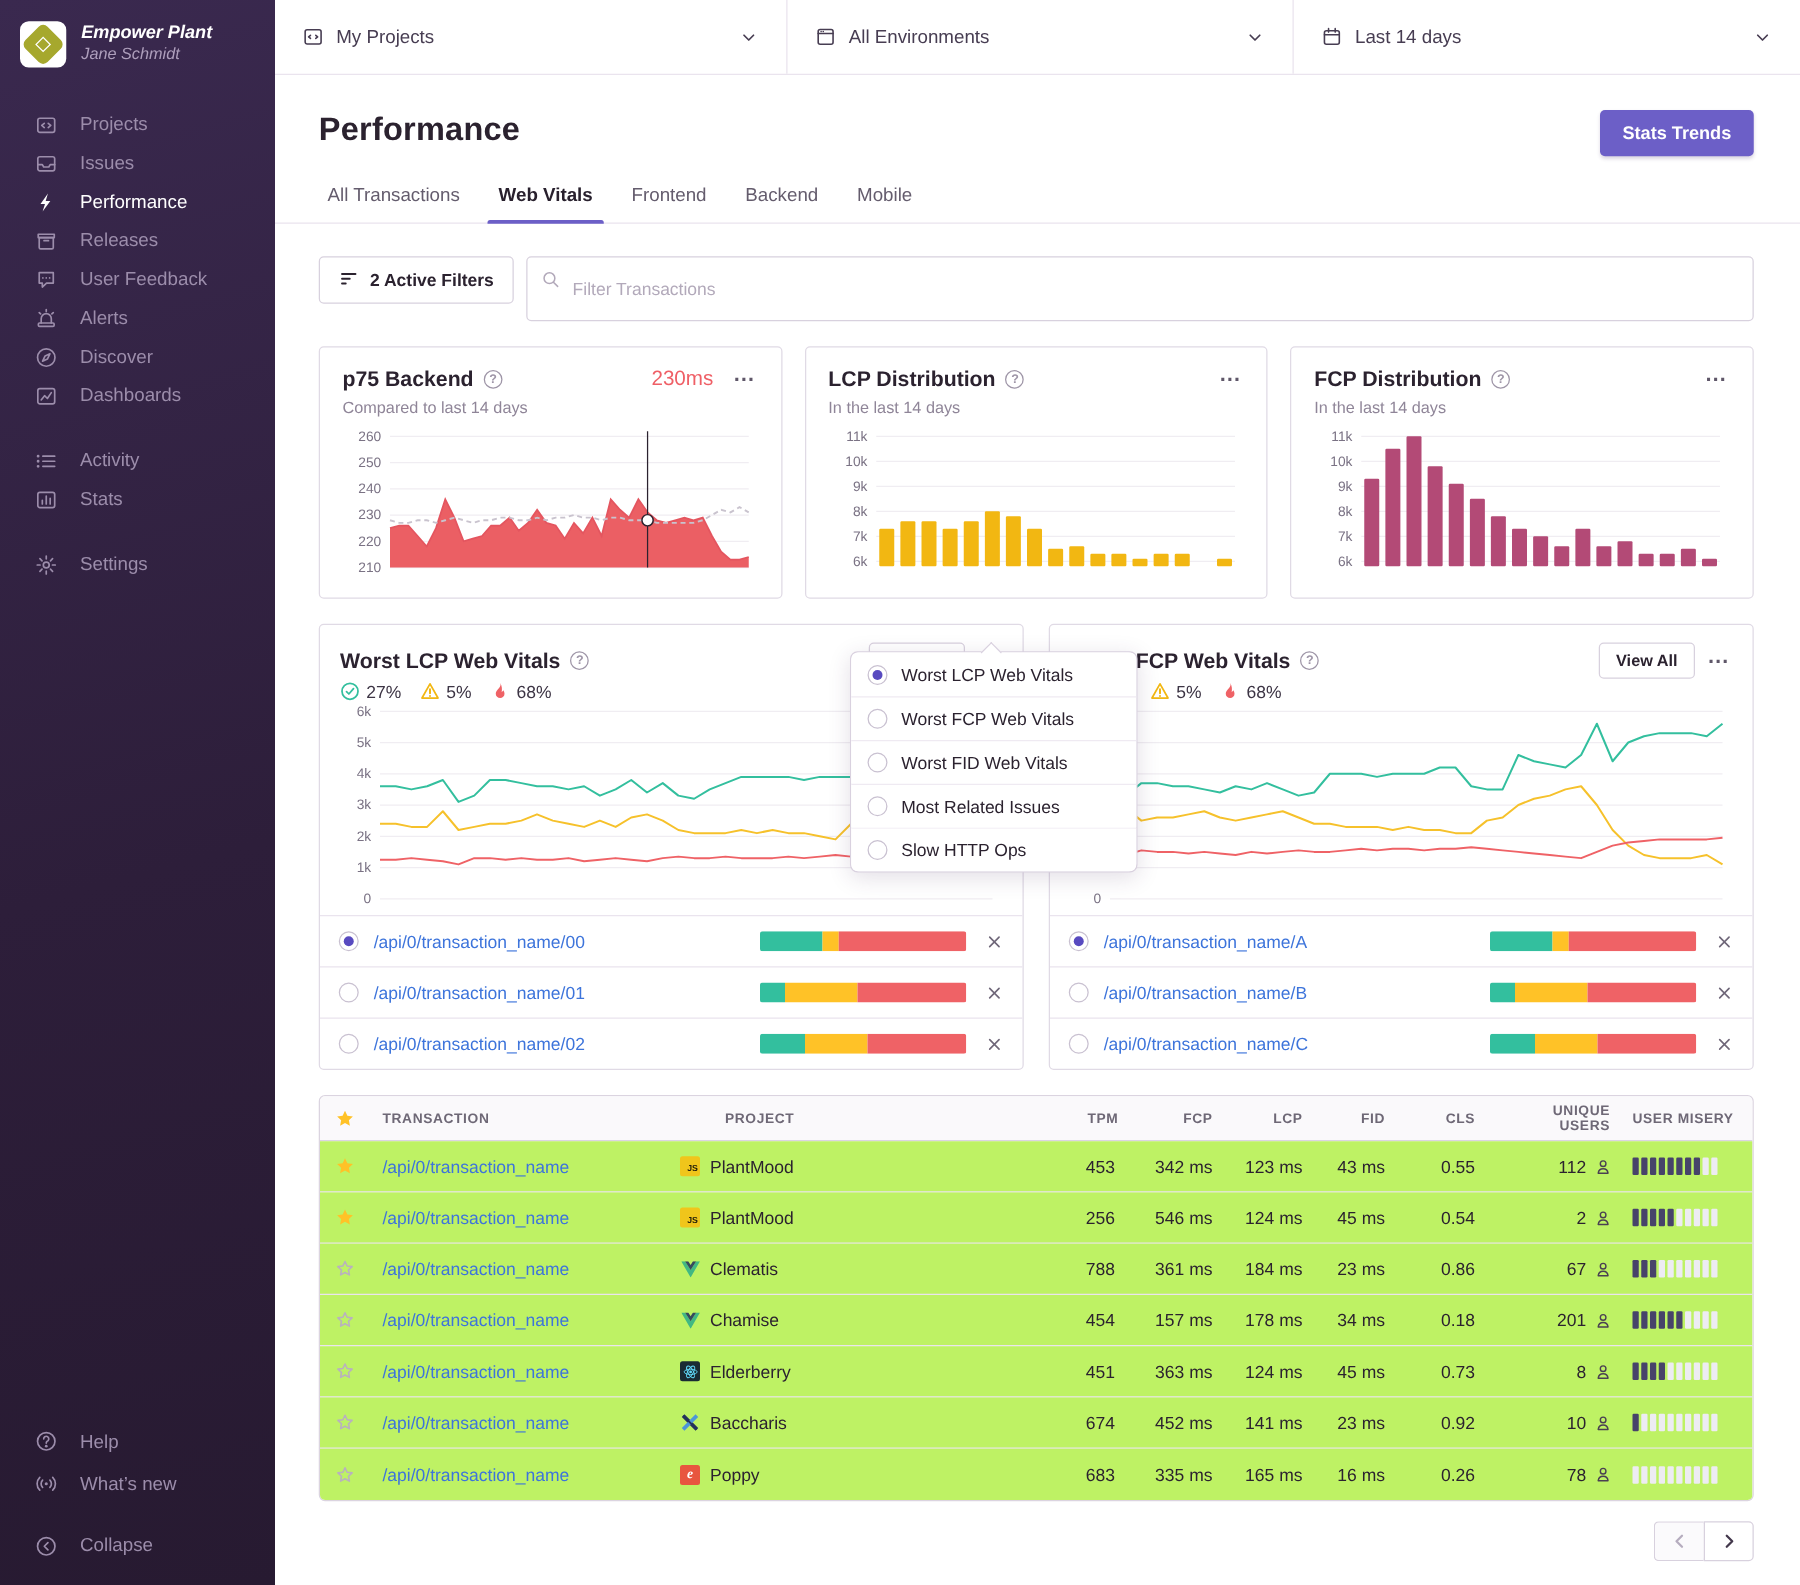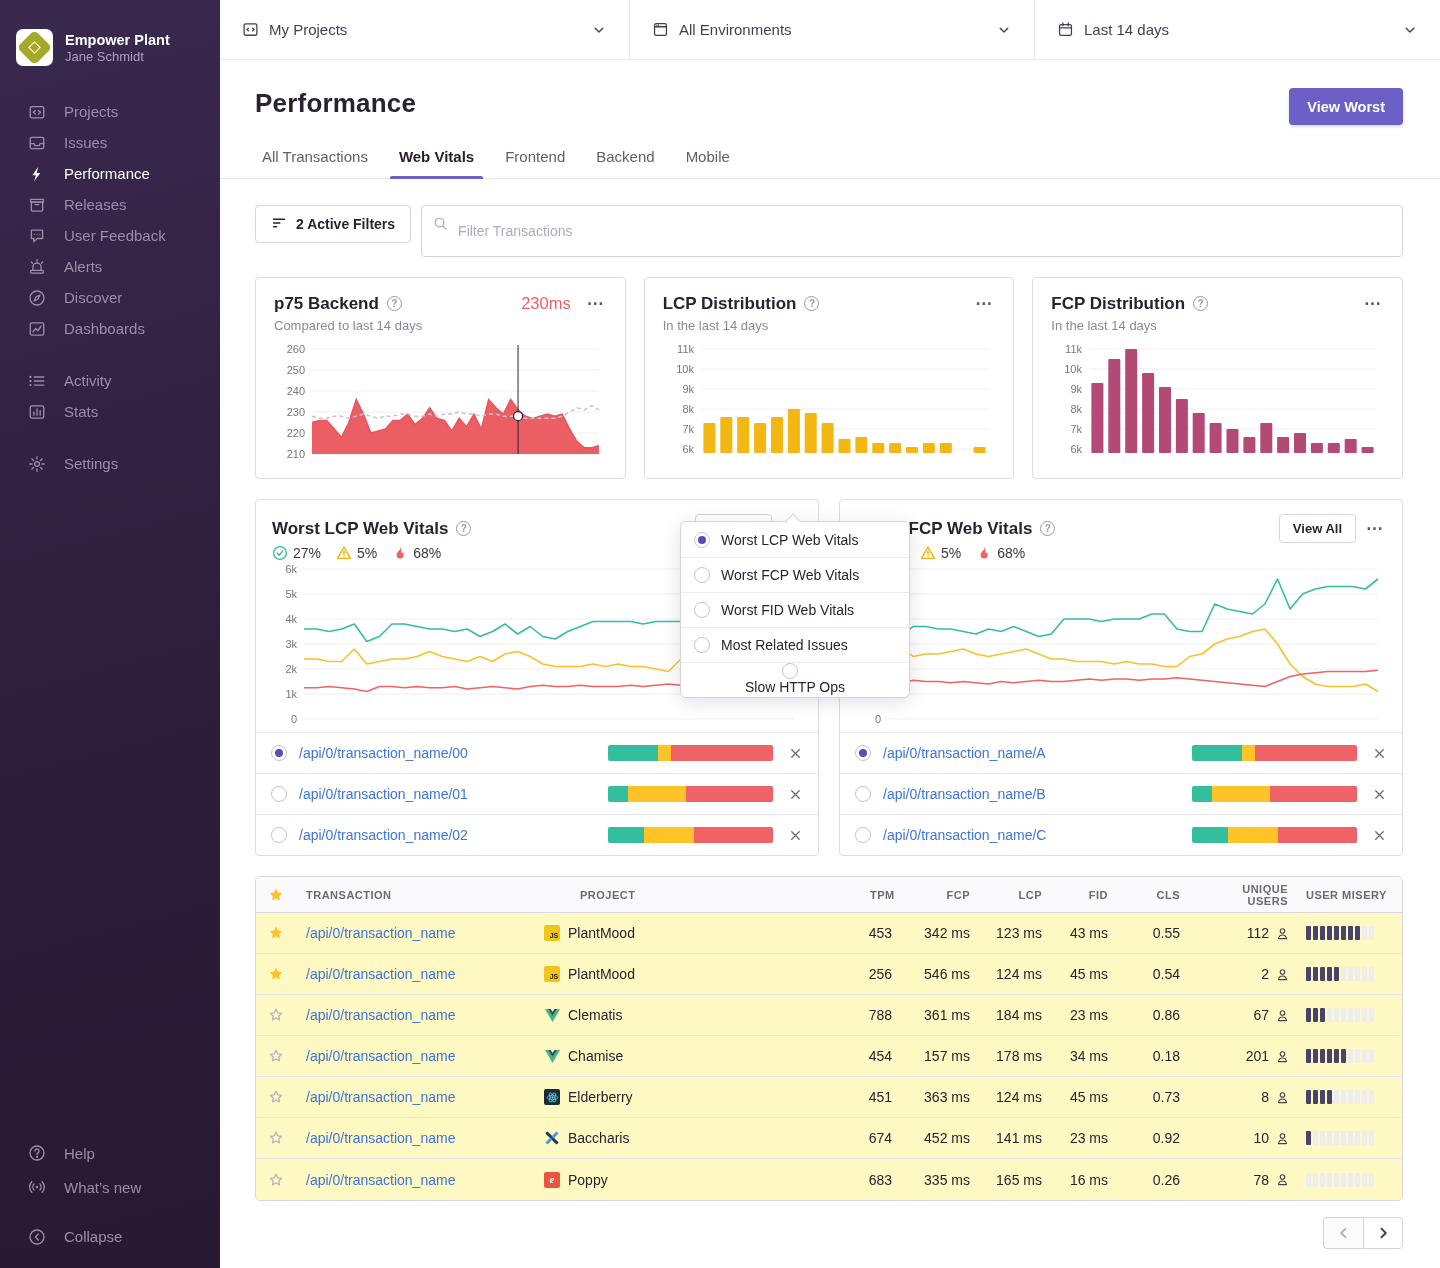--- a/index.html
+++ b/index.html
@@ -3,21 +3,21 @@
 <meta charset="utf-8">
 <style>
   * { box-sizing: border-box; margin: 0; padding: 0; }
   html,body { width:1440px; height:1268px; overflow:hidden; }
   body { font-family:"Liberation Sans", sans-serif; background:#fff; color:#2B222F; font-size:14px; position:relative; }
 
   
   .sidebar { position:absolute; left:0; top:0; width:220px; height:1268px;
     background:linear-gradient(165deg,#3a294f 0%, #2d1e3a 55%, #271a31 100%);
     display:flex; flex-direction:column; z-index:20; }
-  .org { display:flex; align-items:flex-end; gap:12px; padding:29px 16px 10px 16px; cursor:pointer; }
+  .org { display:flex; align-items:flex-start; gap:12px; padding:17px 16px 10px 16px; cursor:pointer;font-style:italic; }
   .org-logo { width:37px; height:37px; background:#fff; border-radius:7px; display:flex; align-items:center; justify-content:center; flex:none; }
   .org-logo-inner { width:25px; height:25px; background:#A6A82D; border-radius:5px; transform:rotate(45deg); display:flex; align-items:center; justify-content:center; }
   .org-logo-diamond { width:9px; height:9px; border:1.6px solid #fff; transform:rotate(0deg); }
   .org-name { color:#fff; font-weight:700; font-size:14.5px; line-height:1.25; }
   .org-user { color:#AE9FBC; font-size:13px; line-height:1.3; }
   .nav { margin-top:20px; }
   .nav-item { display:flex; align-items:center; height:31px; padding-left:27px; color:#9C8DAB; font-size:15px; cursor:pointer; }
   .nav-item .ni-icon { width:19px; height:19px; margin-right:18px; display:inline-flex; align-items:center; justify-content:center; }
   .nav-item.active { color:#fff; }
   .nav-gap { height:21px; }
@@ -91,29 +91,29 @@
 
   
   .ctx-menu { position:absolute; left:680px; top:521px; width:230px; background:#fff; border:1px solid #D9D1DF;
     border-radius:6px; box-shadow:0 4px 18px rgba(64,40,90,.15); z-index:60; }
   .ctx-menu::before { content:""; position:absolute; top:-6px; left:106px; width:11px; height:11px; background:#fff;
     border-left:1px solid #D9D1DF; border-top:1px solid #D9D1DF; transform:rotate(45deg); }
   .ctx-item { display:flex; align-items:center; height:35px; padding:0 13px; font-size:14px; color:#2B222F; cursor:pointer; background:#fff; }
   .ctx-item + .ctx-item { border-top:1px solid #EFEAF2; }
   .ctx-item .radio { margin-right:11px; }
   .ctx-item:first-child { border-radius:6px 6px 0 0; }
-  .ctx-item:last-child { border-radius:0 0 6px 6px;flex-direction:column; }
+  .ctx-item:last-child { border-radius:0 0 6px 6px; }
 
   
   .ttable { margin-top:20px; border:1px solid #DBD4E0; border-radius:5px; overflow:hidden; }
   .trow { display:grid; grid-template-columns:40px 248px minmax(0,1fr) 60px 78px 72px 66px 72px 108px 112px; align-items:center; }
   .thead { background:#FAF9FB; height:36px; border-bottom:1px solid #DBD4E2; }
   .th { font-size:11px; font-weight:700; color:#6E6876; letter-spacing:.5px; text-transform:uppercase;padding-left:36px; }
   .num { text-align:right; padding-right:2px; }
-  .tbody-row { height:41px; border-bottom:1px solid #EAE4EE; background:#fef9c3; }
+  .tbody-row { height:41px; border-bottom:1px solid #EAE4EE; background:#bef264; }
   .tbody-row:last-child { border-bottom:none; }
   .cell-star { display:flex; justify-content:center; cursor:pointer; }
   .tlink { color:#3D74DB; cursor:pointer; }
   .proj { display:flex; align-items:center; gap:8px; }
   .proj-icon { width:16px; height:16px; border-radius:2px; flex:none; display:inline-flex; align-items:center; justify-content:center; }
   .cell-users { display:flex; align-items:center; justify-content:flex-end; gap:6px; color:#2B222F; }
   .misery { display:flex; gap:2px; padding-left:16px; }
   .mseg { width:5px; height:14px; border-radius:1px; }
 
   .pagination { display:flex; justify-content:flex-end; margin:16px 0 24px 0; }
@@ -318,21 +318,21 @@
           <svg width="16" height="16" viewBox="0 0 16 16" fill="none" stroke="currentColor" stroke-width="1.4" stroke-linecap="round" stroke-linejoin="round">
             <path d="M4.2 6.2L8 10l3.8-3.8"></path>
           </svg>
         </span>
       </div>
     </header>
 
   <div class="content">
     <div class="page-head">
       <h1 class="page-title">Performance</h1>
-      <button class="btn-primary">View Worst</button>
+      <button class="btn-primary">Stats Trends</button>
     </div>
 
     <div class="tabs" id="tabs">
         <div class="tab">All Transactions</div>
         <div class="tab active">Web Vitals</div>
         <div class="tab">Frontend</div>
         <div class="tab">Backend</div>
         <div class="tab">Mobile</div>
       </div>
 

